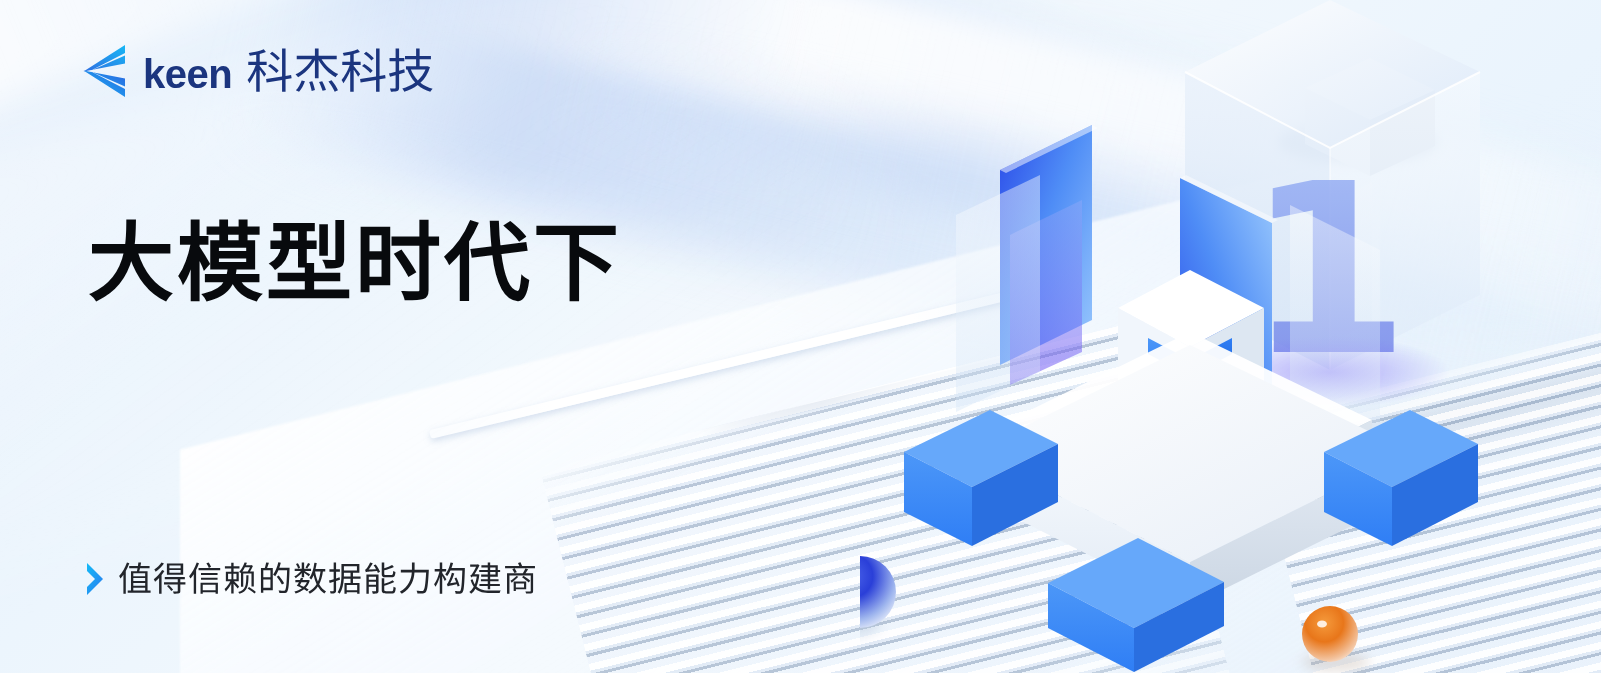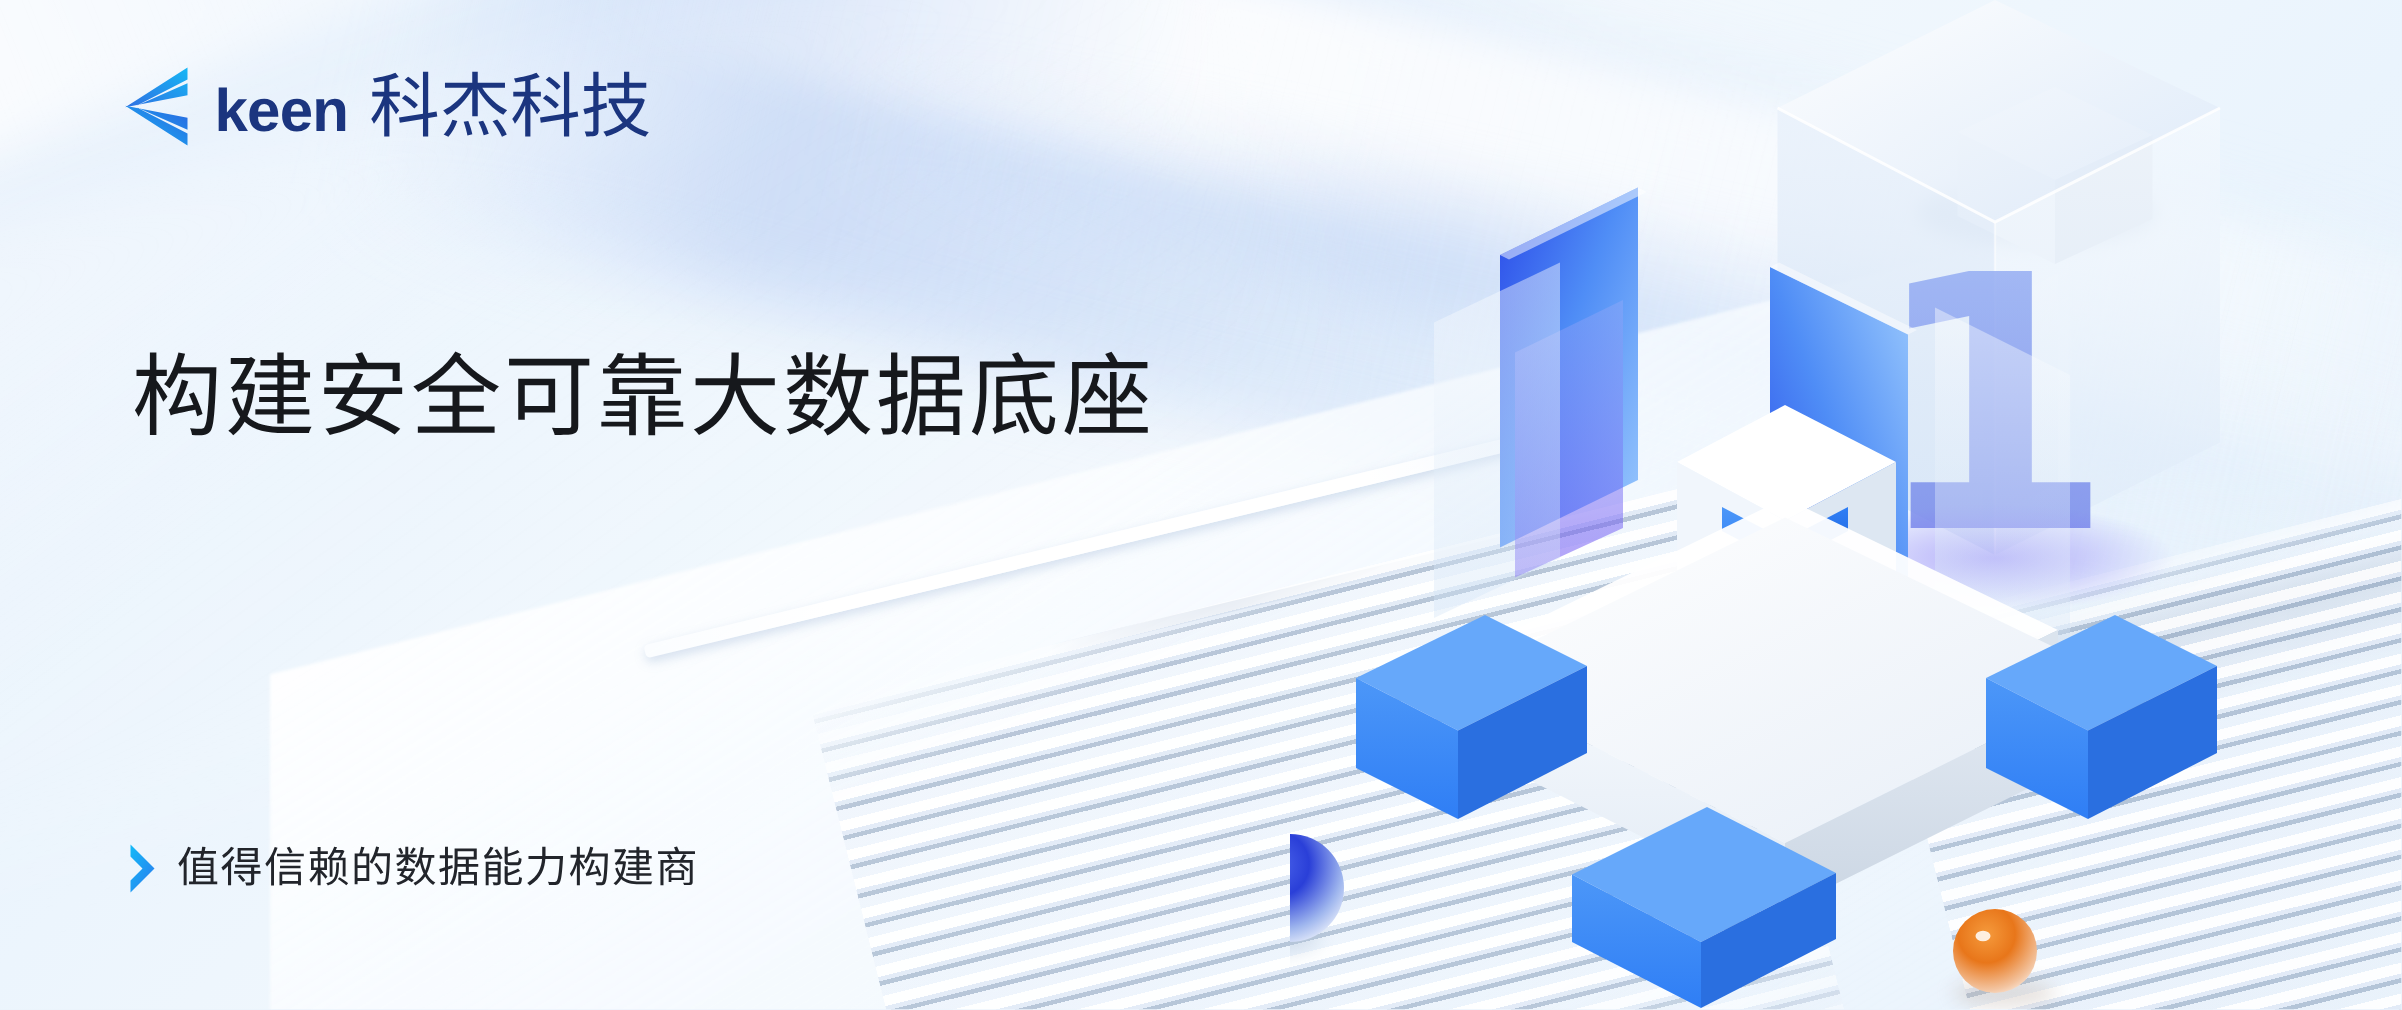--- a/index.html
+++ b/index.html
@@ -138,21 +138,21 @@
     letter-spacing:2px;margin:14px 0 0 0;
     font-family:"DejaVu Sans","Liberation Sans",sans-serif;
   }
 
   
   .tagline{
     position:absolute;left:84px;top:561px;display:flex;align-items:center;gap:12px;
   }
   .tagline-chevron{width:22px;height:36px;display:block;}
   .tagline-text{
-    font-size:28px;font-weight:400;color:#22252b;letter-spacing:1px;line-height:1;
+    font-size:34px;font-weight:400;color:#22252b;letter-spacing:1px;line-height:1;
     font-family:"DejaVu Sans","Liberation Sans",sans-serif;
   }
 
   
   .illus{position:absolute;left:860px;top:0px;width:741px;height:673px;pointer-events:none;}
   .illus svg{display:block;}
 </style>
 </head>
 <body>
 
@@ -363,21 +363,21 @@
         <path d="M43 53 L43 45 L9 27.5 L43 42.5 L43 34.5 L1.5 26.5 Z" fill="url(#gK2)"></path>
       </svg>
     </span>
     <span class="logo-word">
       <span class="logo-latin">keen</span>
       <span class="logo-cn">科杰科技</span>
     </span>
   </div>
 
   <div class="headline">
-    <h2 class="h-sub">构建安全可靠大数据底座</h2>
+    <h1 class="h-main">大模型时代下</h1>
   </div>
 
   <div class="tagline">
     <span>
       <svg class="tagline-chevron" viewBox="0 0 22 36" xmlns="http://www.w3.org/2000/svg" aria-hidden="true">
         <defs>
           <linearGradient id="gChev" x1="0" y1="0" x2="1" y2="1">
             <stop offset="0" stop-color="#13baf7"></stop>
             <stop offset="1" stop-color="#2b7bee"></stop>
           </linearGradient>

